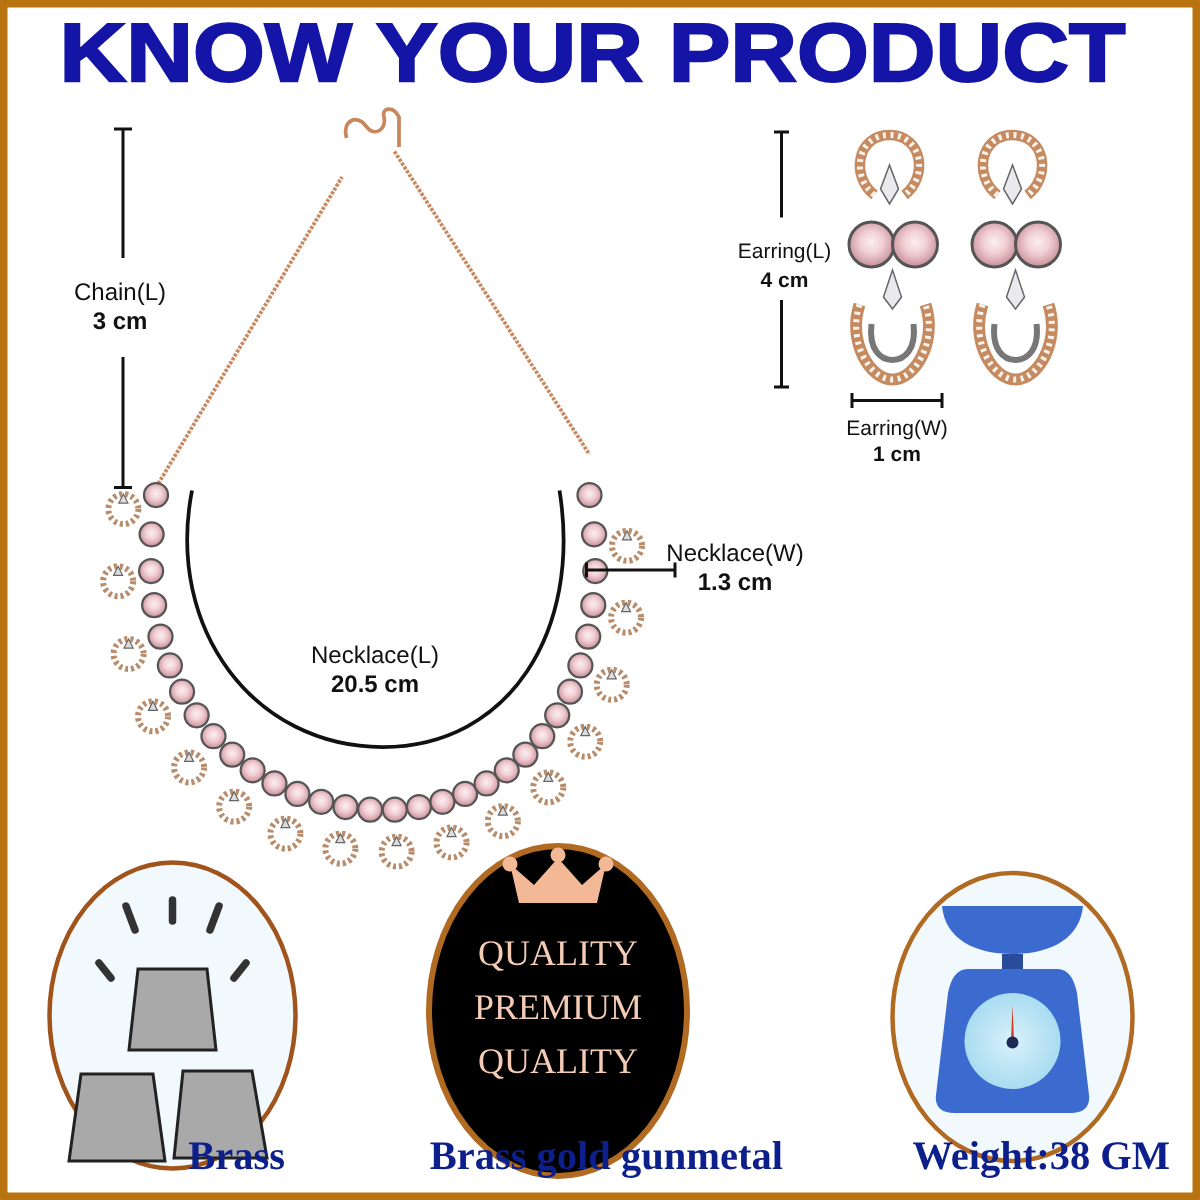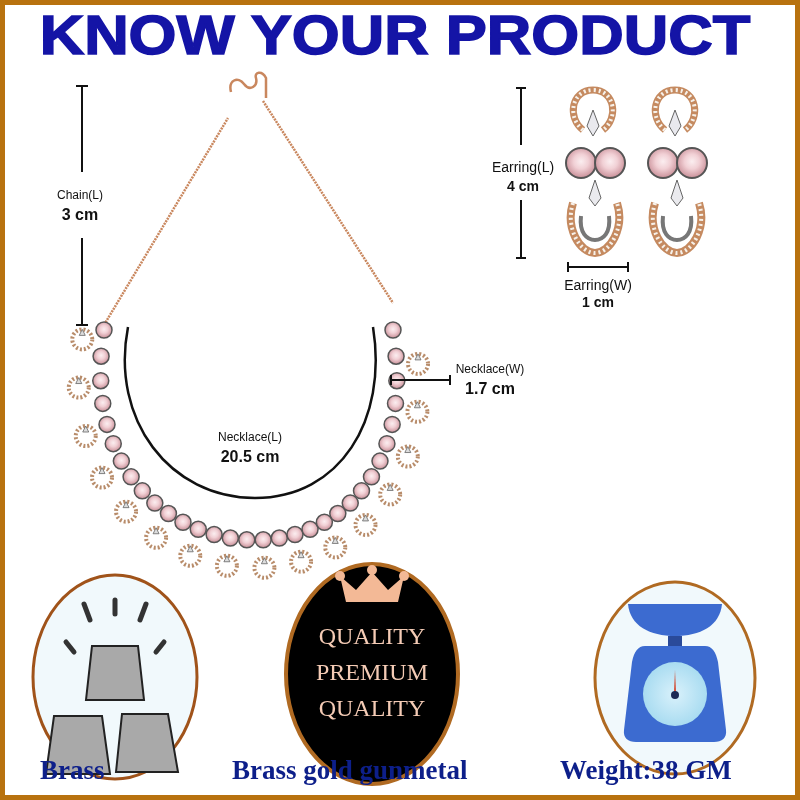--- a/index.html
+++ b/index.html
@@ -1,23 +1,23 @@
 <!DOCTYPE html>
 <html><head>
 <meta charset="utf-8">
 <style>
   html, body { margin:0; padding:0; }
   body { width:800px; height:800px; overflow:hidden; background:#ffffff; }
   .frame { position:absolute; left:0; top:0; width:790px; height:790px; border:5px solid #b8720f; background:#fff; }
   .title { position:absolute; left:0; top:4px; width:790px; text-align:center; font-family:"Liberation Sans", sans-serif; font-weight:bold; font-size:55px; color:#1414a6; letter-spacing:0px; transform:scaleX(1.12); transform-origin:center; line-height:62px; -webkit-text-stroke:1.5px #1414a6; }
   .lbl { position:absolute; font-family:"Liberation Sans", sans-serif; color:#111; text-align:center; line-height:19px; }
-  .lbl .n { font-size:12px; display:block; }
+  .lbl .n { font-size:16px; display:block; }
   .lbl .v { font-size:16px; font-weight:bold; display:block; }
   svg.art { position:absolute; left:0; top:0; }
-  .badge-label { position:absolute; font-family:"Liberation Serif", serif; font-weight:bold; font-size:27px; color:#0d1f8a; text-align:left; white-space:nowrap; }
+  .badge-label { position:absolute; font-family:"Liberation Serif", serif; font-weight:bold; font-size:27px; color:#0d1f8a; text-align:right; white-space:nowrap; }
   .prem { position:absolute; font-family:"Liberation Serif", serif; color:#f4cbb5; text-align:center; font-size:24px; line-height:36px; }
 </style>
 </head>
 <body>
 
 <div class="frame"></div>
 
 <div class="title">KNOW YOUR PRODUCT</div>
 
 <svg class="art" width="800" height="800" viewBox="0 0 800 800">
@@ -195,21 +195,21 @@
   <span class="v">3 cm</span>
 </div>
 
 <div class="lbl" style="left:185px;top:428px;width:130px;">
   <span class="n">Necklace(L)</span>
   <span class="v">20.5 cm</span>
 </div>
 
 <div class="lbl" style="left:425px;top:360px;width:130px;">
   <span class="n">Necklace(W)</span>
-  <span class="v">1.7 cm</span>
+  <span class="v">1.3 cm</span>
 </div>
 
 <div class="lbl" style="left:478px;top:158px;width:90px;">
   <span class="n" style="font-size:14px">Earring(L)</span>
   <span class="v" style="font-size:14px">4 cm</span>
 </div>
 
 <div class="lbl" style="left:550px;top:277px;width:96px;line-height:17px;">
   <span class="n" style="font-size:14px">Earring(W)</span>
   <span class="v" style="font-size:14px">1 cm</span>

